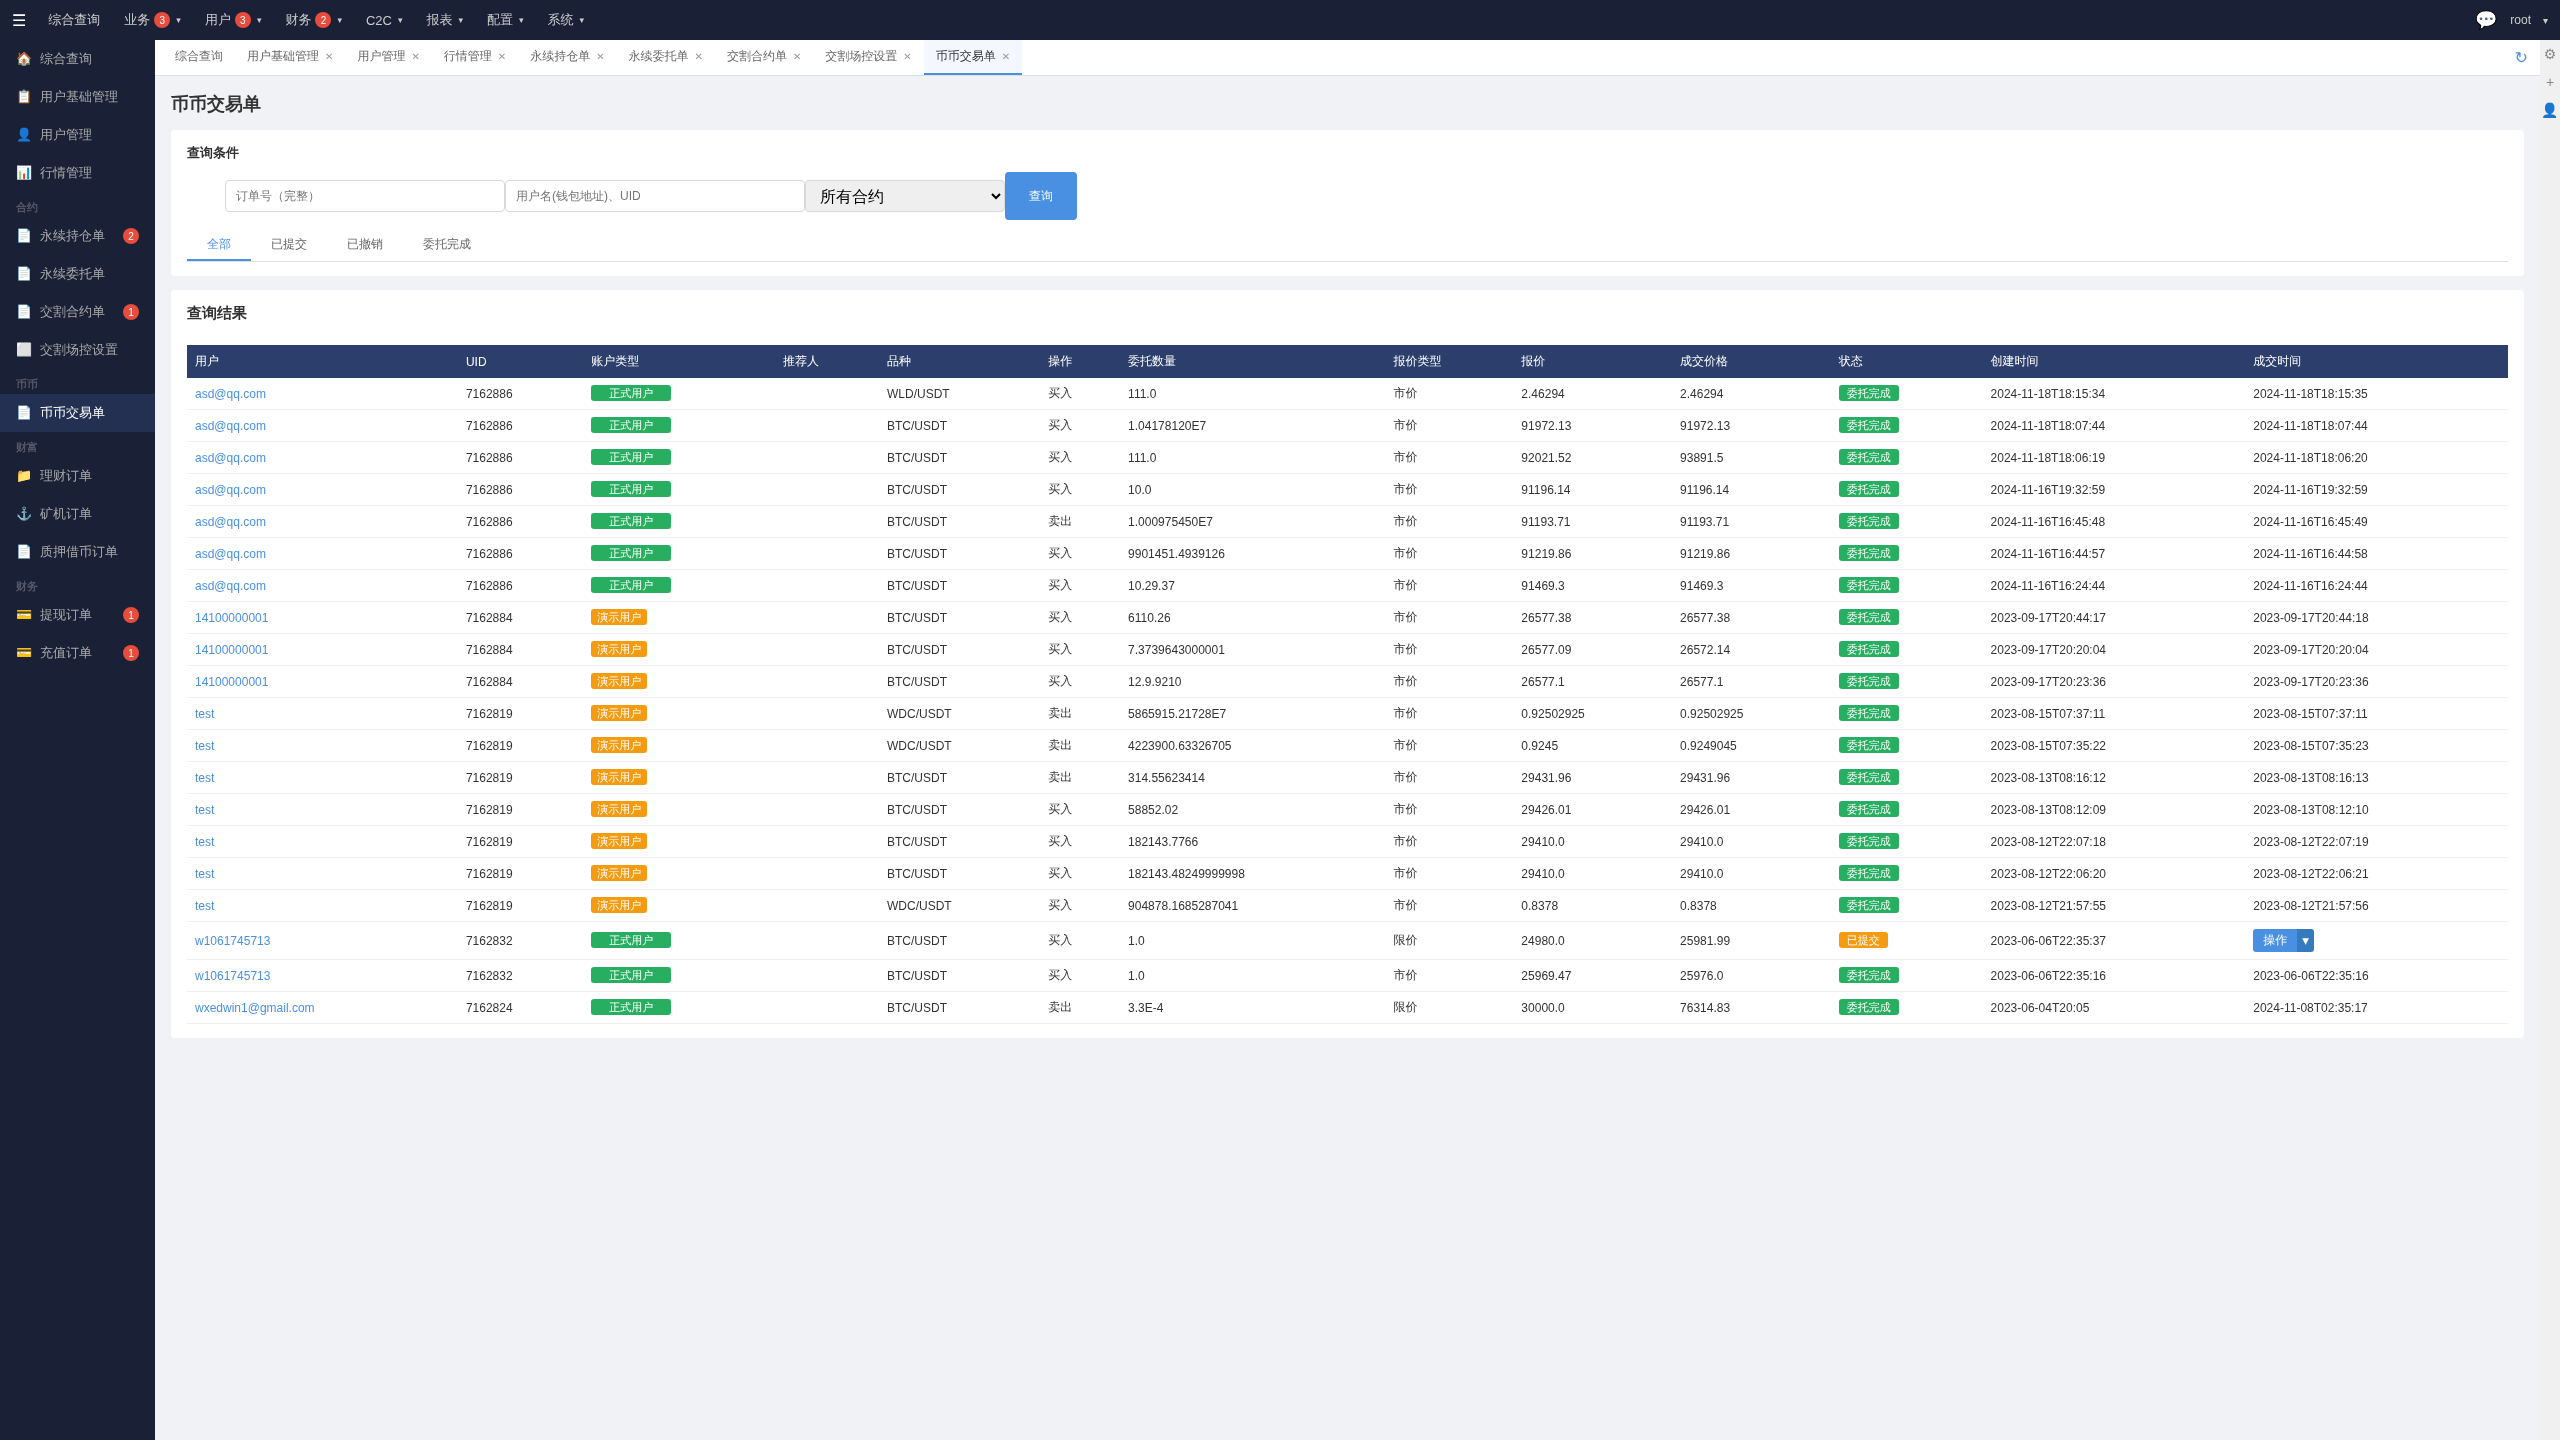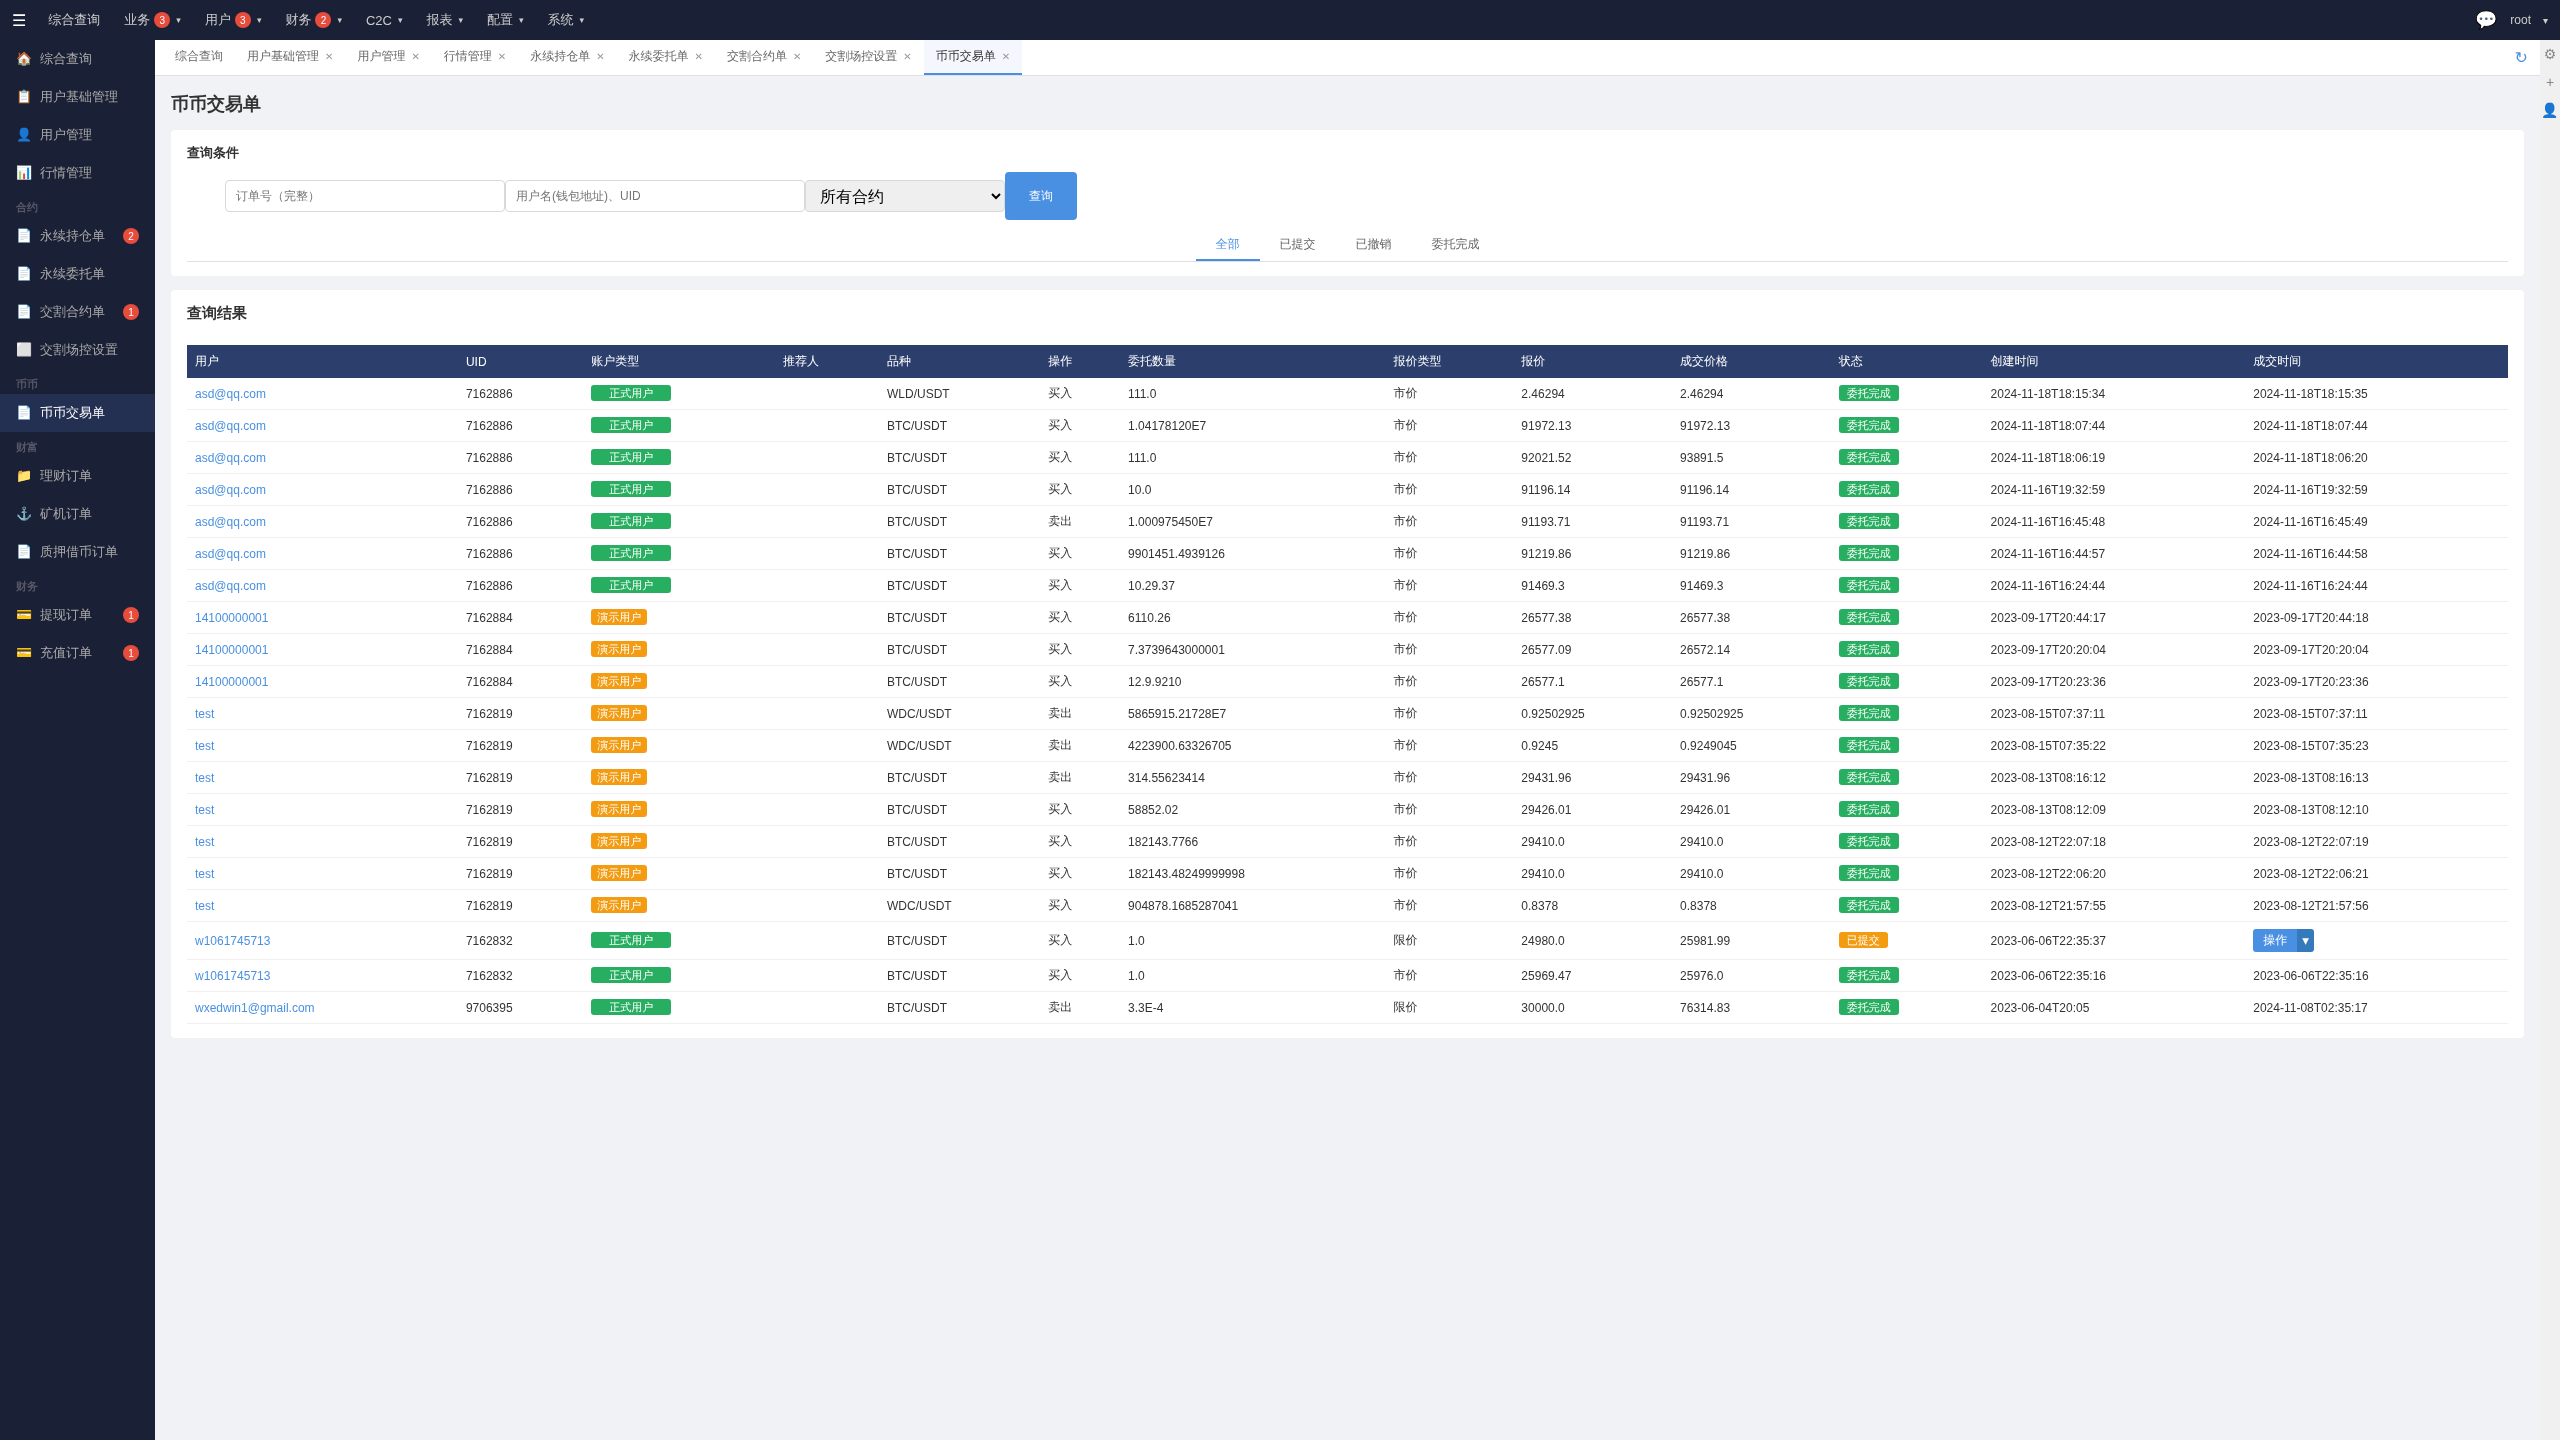--- a/index.html
+++ b/index.html
@@ -46,21 +46,21 @@
     .search-panel { background: #fff; border-radius: 4px; padding: 14px 16px; margin-bottom: 14px; }
     .search-panel-title { font-size: 13px; font-weight: bold; color: #333; margin-bottom: 10px; }
     .search-row { display: flex; align-items: center; margin-bottom: 10px; padding-left: 38px; }
     .search-input { height: 32px; border: 1px solid #d9d9d9; border-radius: 4px; padding: 0 10px; font-size: 12px; outline: none; }
     .search-input.wide { width: 280px; }
     .search-input.mid { width: 300px; }
     .search-select { height: 32px; border: 1px solid #d9d9d9; border-radius: 4px; padding: 0 10px; font-size: 16px; outline: none; min-width: 200px; }
     .search-btn { height: 48px; background: #4a90e2; color: #fff; border: none; border-radius: 4px; padding: 0 24px; cursor: pointer; font-size: 12px; }
 
     
-    .filter-tabs { display: flex; gap: 0; border-bottom: 1px solid #e0e0e0; justify-content: center; }
+    .filter-tabs { display: flex; gap: 0; border-bottom: 1px solid #e0e0e0; }
     .filter-tab { padding: 6px 20px; cursor: pointer; font-size: 12px; color: #666; border-bottom: 2px solid transparent; }
     .filter-tab.active { color: #4a90e2; border-bottom: 2px solid #4a90e2; }
 
     
     .results-panel { background: #fff; border-radius: 4px; padding: 14px 16px; }
     .results-title { font-size: 15px; font-weight: bold; color: #333; margin-bottom: 22px; }
 
     
     .data-table { width: 100%; border-collapse: collapse; font-size: 12px; }
     .data-table thead tr { background: #2c3e6b; color: #fff; }
@@ -571,21 +571,21 @@
       <td>1.0</td>
       <td>市价</td>
       <td>25969.47</td>
       <td>25976.0</td>
       <td><span class="status-green">委托完成</span></td>
       <td>2023-06-06T22:35:16</td>
       <td>2023-06-06T22:35:16</td>
     </tr>
               <tr>
       <td><a class="link-text">wxedwin1@gmail.com</a></td>
-      <td>9706395</td>
+      <td>7162824</td>
       <td><span class="badge-green">正式用户</span></td>
       <td></td>
       <td>BTC/USDT</td>
       <td>卖出</td>
       <td>3.3E-4</td>
       <td>限价</td>
       <td>30000.0</td>
       <td>76314.83</td>
       <td><span class="status-green">委托完成</span></td>
       <td>2023-06-04T20:05</td>

